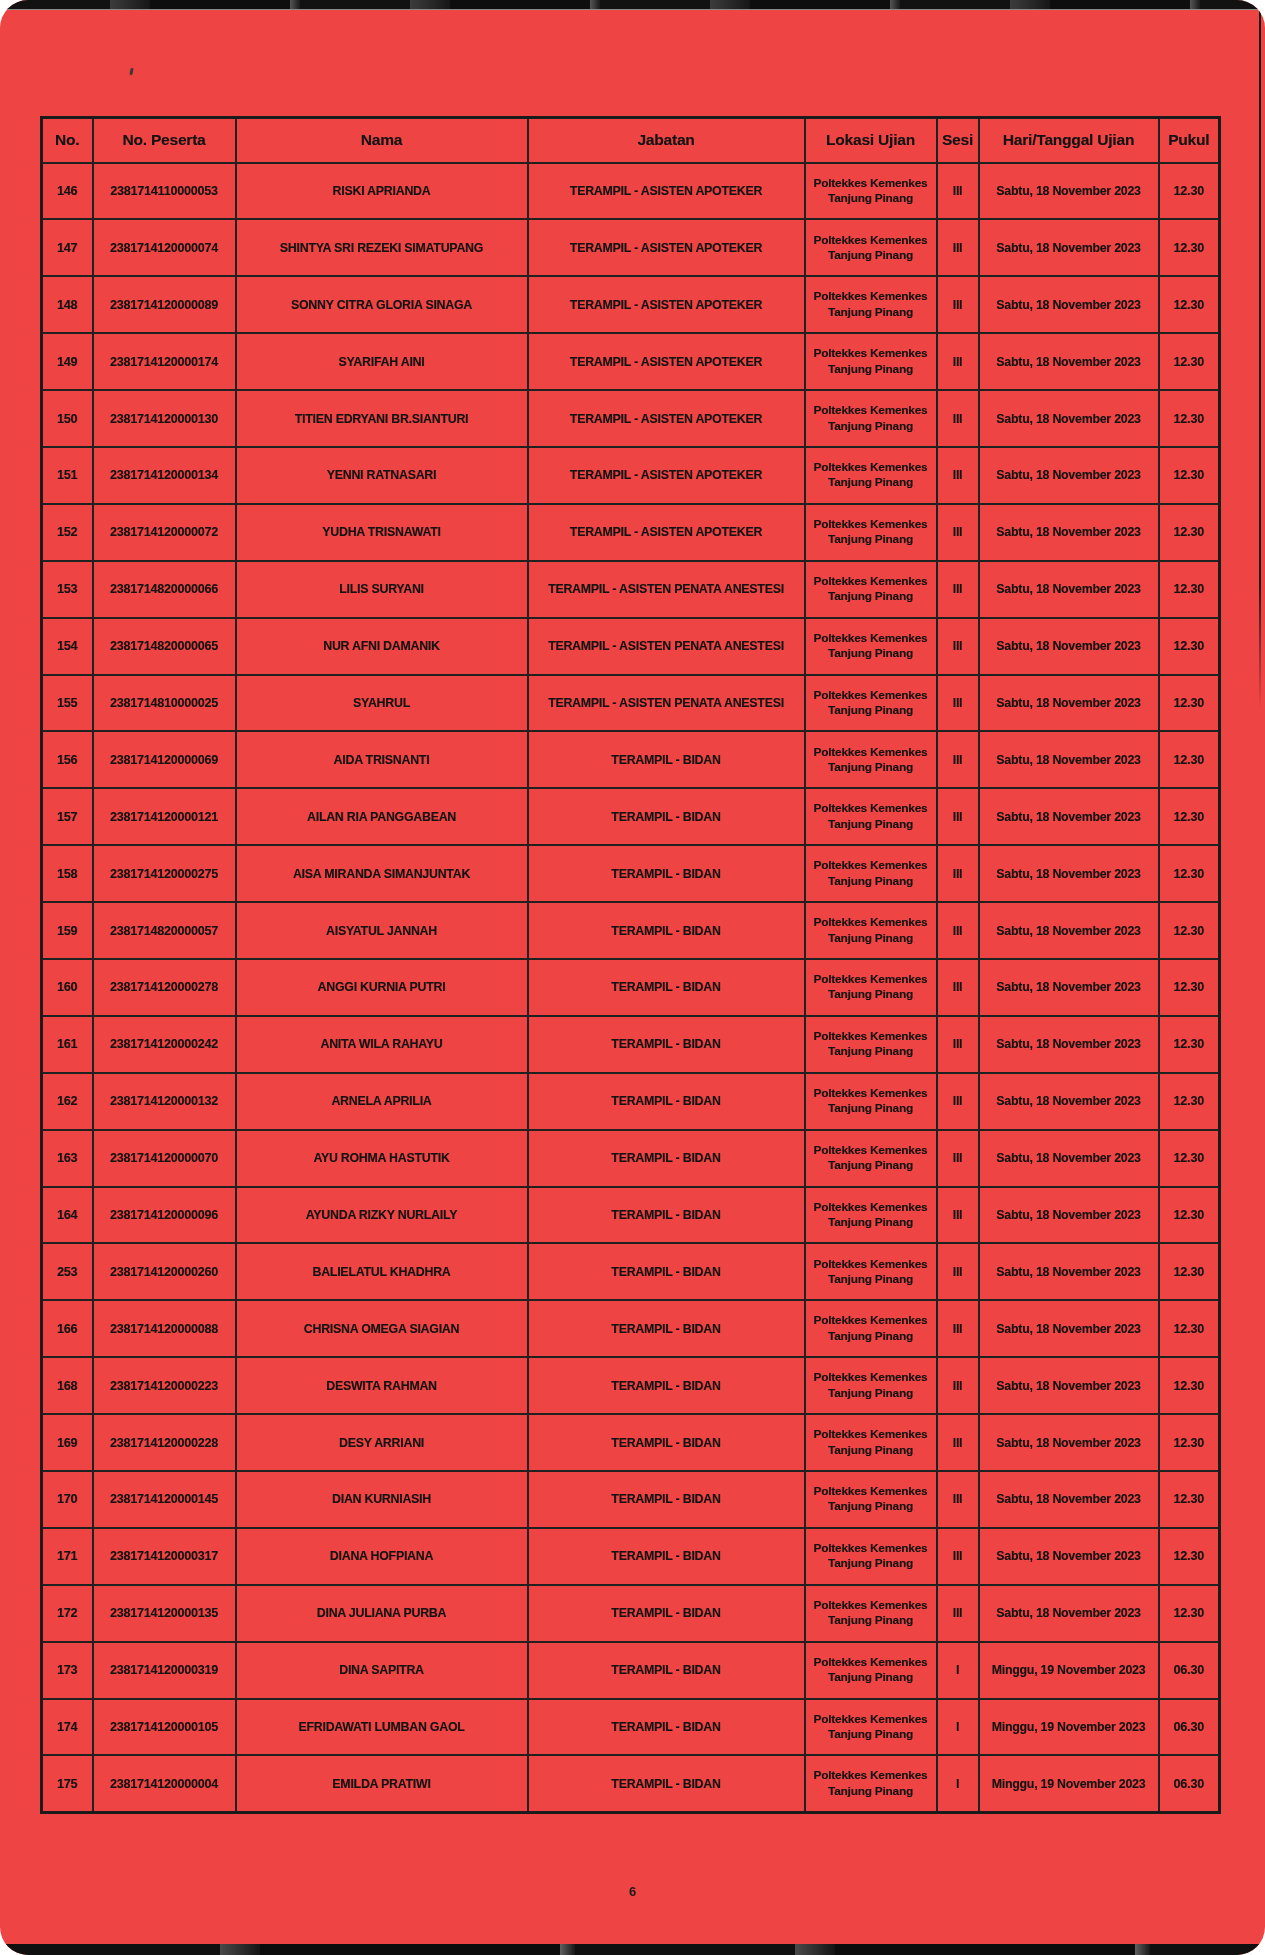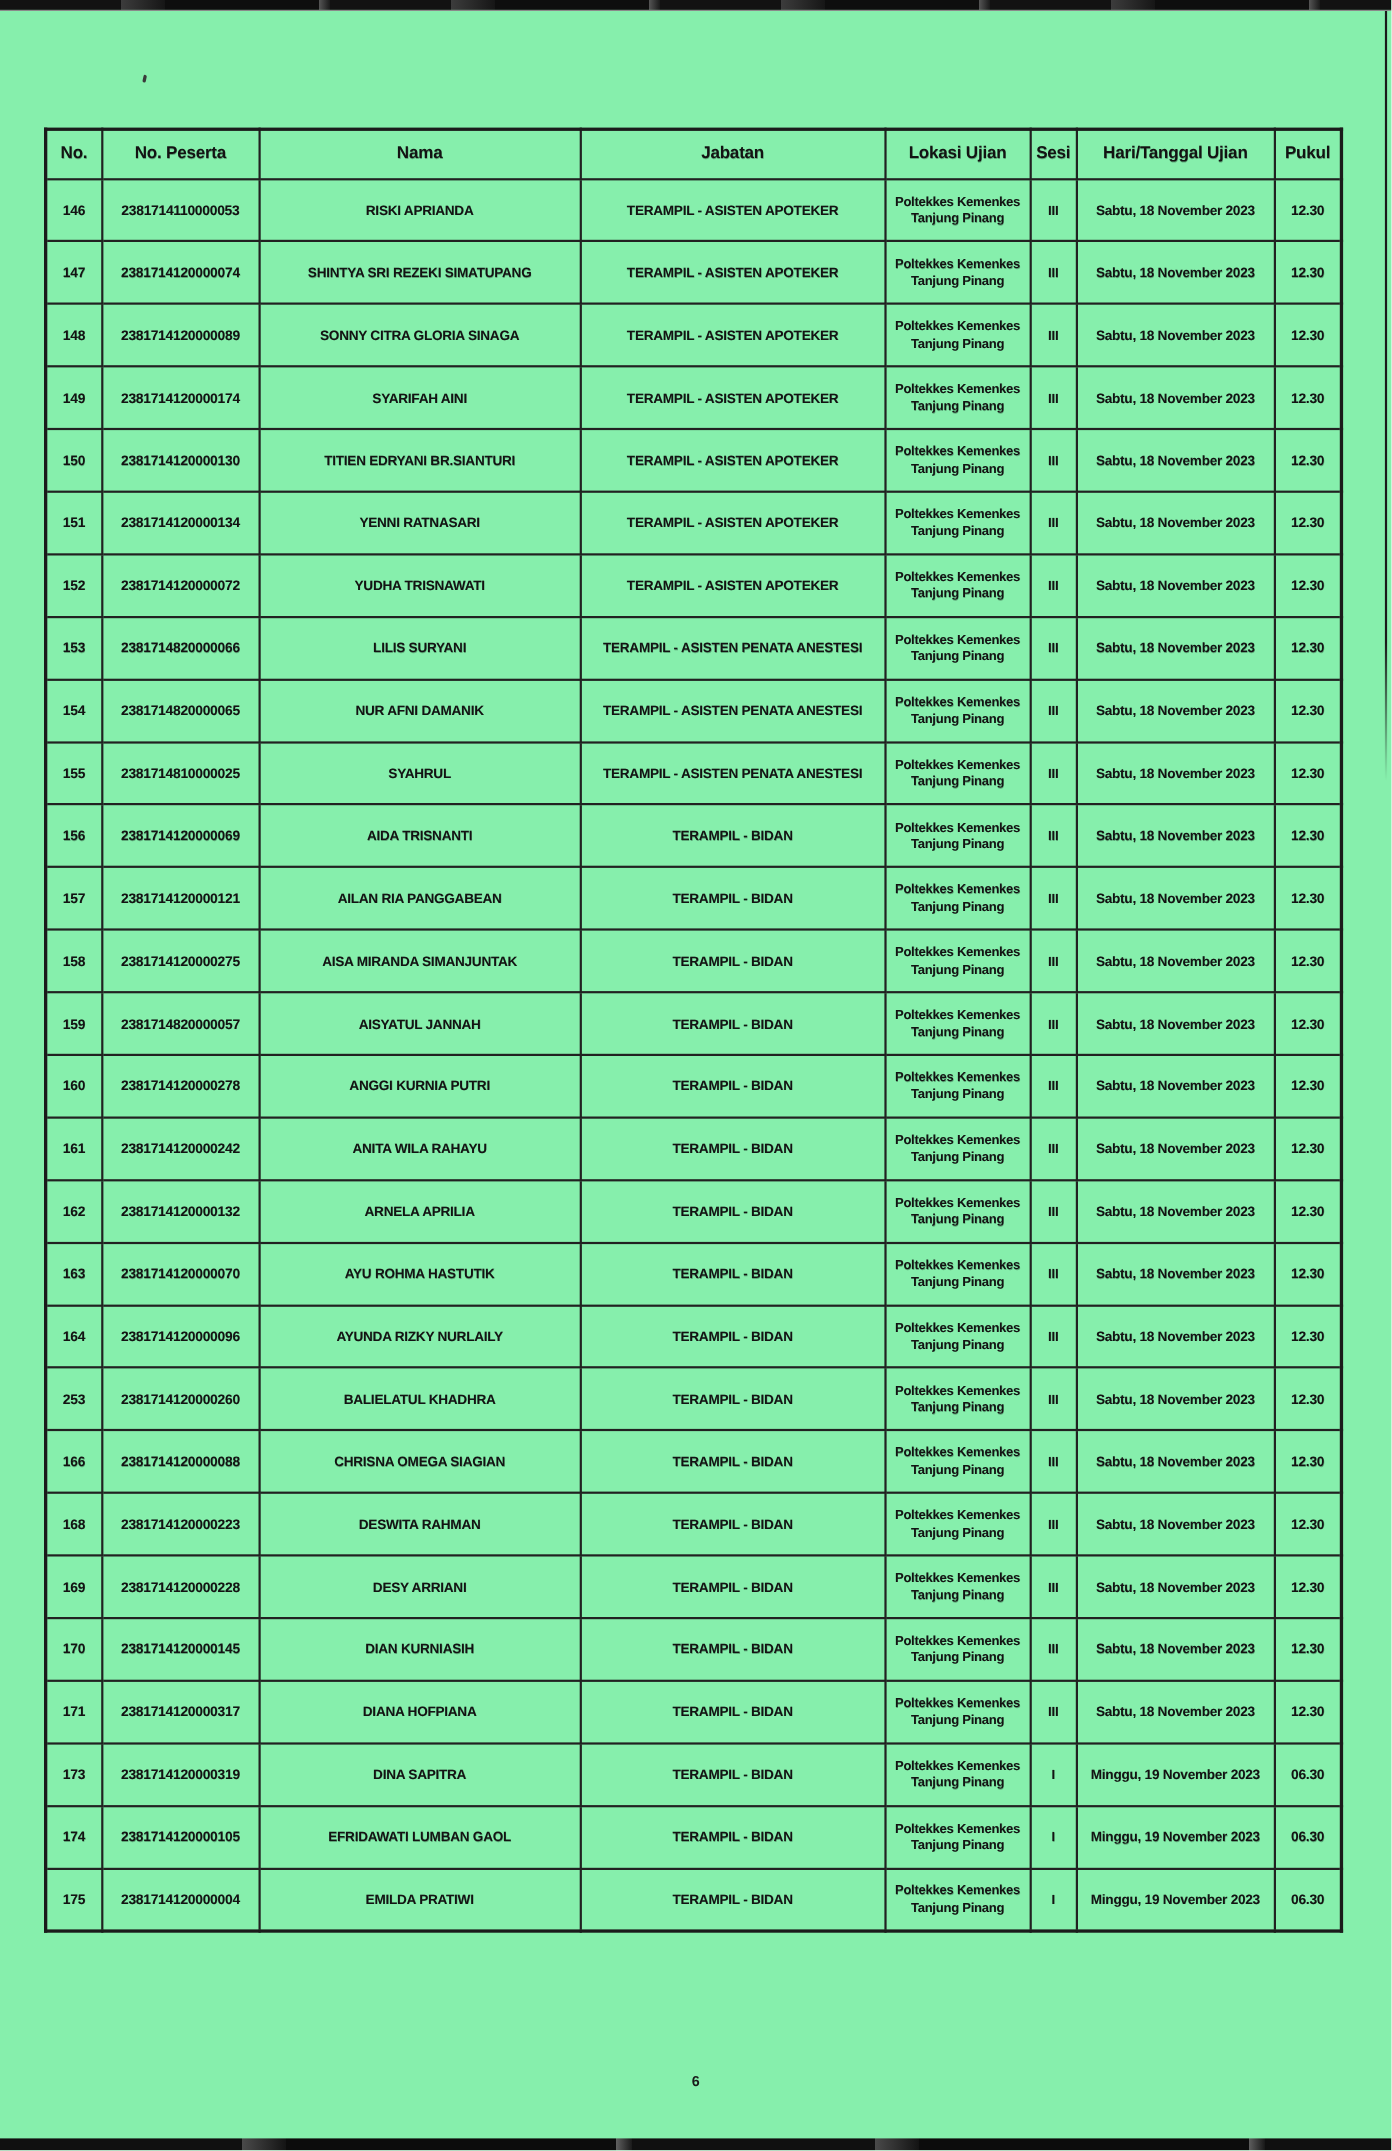--- a/index.html
+++ b/index.html
@@ -5,22 +5,23 @@
   html, body {
     margin: 0;
     padding: 0;
     background: #ffffff;
     font-family: "Liberation Sans", sans-serif;
   }
   .page {
     position: relative;
     width: 1265px;
     height: 1955px;
-    background: #86efac;
+    background: #ef4444;
     overflow: hidden;
+    border-radius: 28px;
   }
   
   .scan-band-top {
     position: absolute;
     left: 0; top: 0;
     width: 1265px; height: 9px;
     background: repeating-linear-gradient(90deg,
       #121212 0px, #121212 110px,
       #3c3c3c 110px, #161616 150px,
       #0e0e0e 150px, #0e0e0e 290px,
@@ -372,20 +373,30 @@
           <td class="c-no">171</td>
           <td class="c-peserta">2381714120000317</td>
           <td class="c-nama">DIANA HOFPIANA</td>
           <td class="c-jabatan">TERAMPIL - BIDAN</td>
           <td class="c-lokasi">Poltekkes Kemenkes Tanjung Pinang</td>
           <td class="c-sesi">III</td>
           <td class="c-hari">Sabtu, 18 November 2023</td>
           <td class="c-pukul">12.30</td>
         </tr>
         <tr>
+          <td class="c-no">172</td>
+          <td class="c-peserta">2381714120000135</td>
+          <td class="c-nama">DINA JULIANA PURBA</td>
+          <td class="c-jabatan">TERAMPIL - BIDAN</td>
+          <td class="c-lokasi">Poltekkes Kemenkes Tanjung Pinang</td>
+          <td class="c-sesi">III</td>
+          <td class="c-hari">Sabtu, 18 November 2023</td>
+          <td class="c-pukul">12.30</td>
+        </tr>
+        <tr>
           <td class="c-no">173</td>
           <td class="c-peserta">2381714120000319</td>
           <td class="c-nama">DINA SAPITRA</td>
           <td class="c-jabatan">TERAMPIL - BIDAN</td>
           <td class="c-lokasi">Poltekkes Kemenkes Tanjung Pinang</td>
           <td class="c-sesi">I</td>
           <td class="c-hari">Minggu, 19 November 2023</td>
           <td class="c-pukul">06.30</td>
         </tr>
         <tr>

